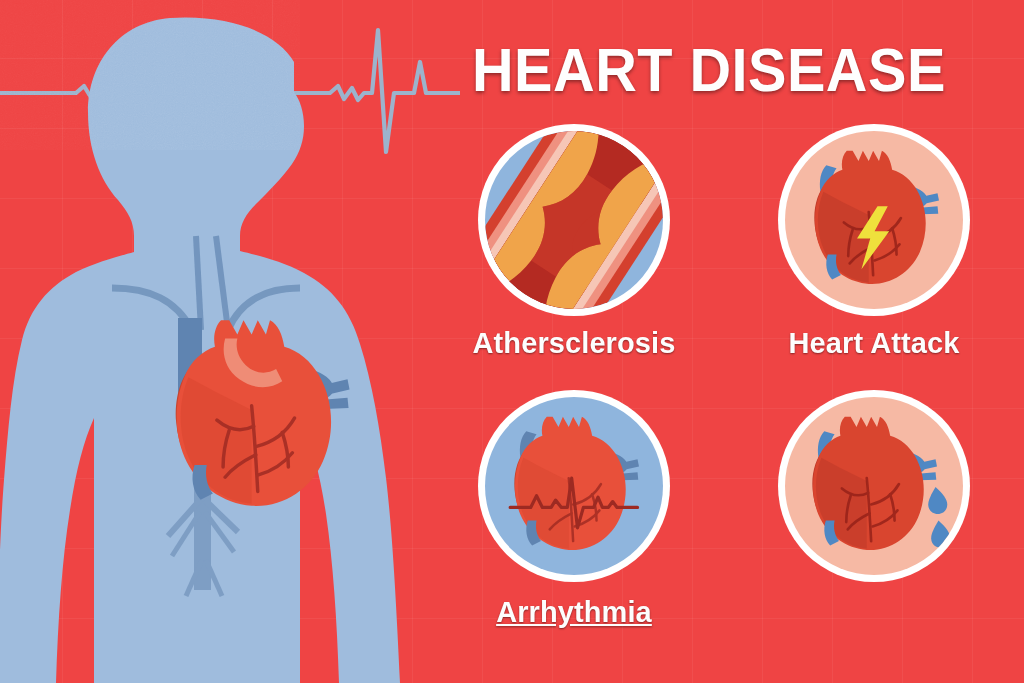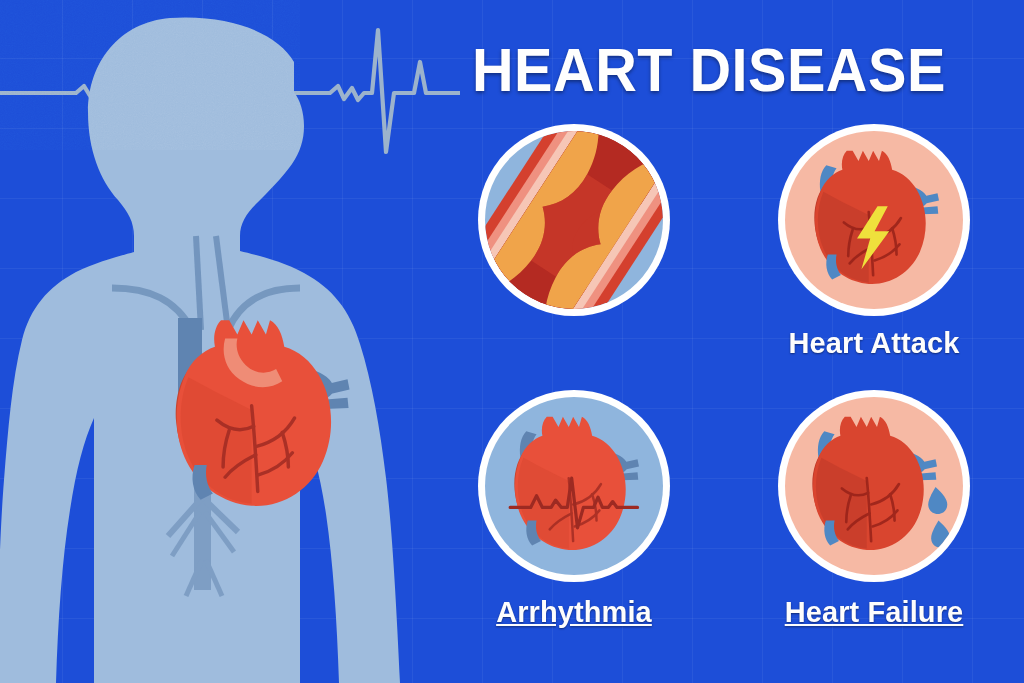--- a/index.html
+++ b/index.html
@@ -6,21 +6,21 @@
   html,body { width:1024px; height:683px; }
   body {
     font-family:"Liberation Sans", sans-serif;
     background:#1e3a5f;
     overflow:hidden;
     position:relative;
   }
   #stage {
     position:absolute; inset:0;
     width:1024px; height:683px;
-    background:#1d4ed8;
+    background:#ef4444;
     overflow:hidden;
   }
   
   .grid {
     position:absolute; inset:0;
     background-image:
       linear-gradient(to right, rgba(255,255,255,.055) 1px, transparent 1px),
       linear-gradient(to bottom, rgba(255,255,255,.055) 1px, transparent 1px);
     background-size:70px 70px;
     background-position:-8px -12px;
@@ -278,20 +278,21 @@
                          L 138,-20 Z" fill="#f0a44a"></path>
 
                 <path d="M 76,44 C 78,66 70,84 56,96 C 70,108 78,126 76,148
                          L 106,148 C 104,126 112,108 126,96
                          C 112,84 104,66 106,44 Z" fill="#d4402e" opacity=".55"></path>
               </g>
             </g>
           </svg>
         </div>
       </div>
+      <div class="caption">Athersclerosis</div>
     </div>
 
     <div class="card c1">
       <div class="bubble">
         <div class="bubble-inner" style="background:#f6b9a4">
           <svg viewBox="0 0 180 180">
             <g transform="translate(24,14) scale(0.74)">
 
               <path d="M 86,20 C 100,30 108,44 108,58 L 122,56 C 136,54 150,58 158,66
                        C 164,72 164,80 156,84 L 120,92 L 88,78 Z" fill="#4f88c4"></path>
@@ -416,21 +417,20 @@
               <path d="M 26,150 C 22,162 24,176 32,184 L 44,178 C 38,170 36,160 38,150 Z" fill="#4f88c4"></path>
 
               <path d="M 176,104 C 170,114 166,122 166,128 C 166,136 172,141 179,141
                        C 186,141 192,136 192,128 C 192,121 186,113 176,104 Z" fill="#4f88c4"></path>
               <path d="M 180,150 C 174,160 170,168 170,174 C 170,182 176,187 183,187
                        C 190,187 196,182 196,174 C 196,167 190,159 180,150 Z" fill="#4f88c4"></path>
             </g>
           </svg>
         </div>
       </div>
-      <div class="caption">Heart Failure</div>
     </div>
 
   </div>
 
   <svg class="noise">
     <filter id="grain">
       <feTurbulence type="fractalNoise" baseFrequency="0.9" numOctaves="3" stitchTiles="stitch"></feTurbulence>
       <feColorMatrix type="saturate" values="0"></feColorMatrix>
     </filter>
     <rect width="100%" height="100%" filter="url(#grain)" opacity=".5"></rect>

